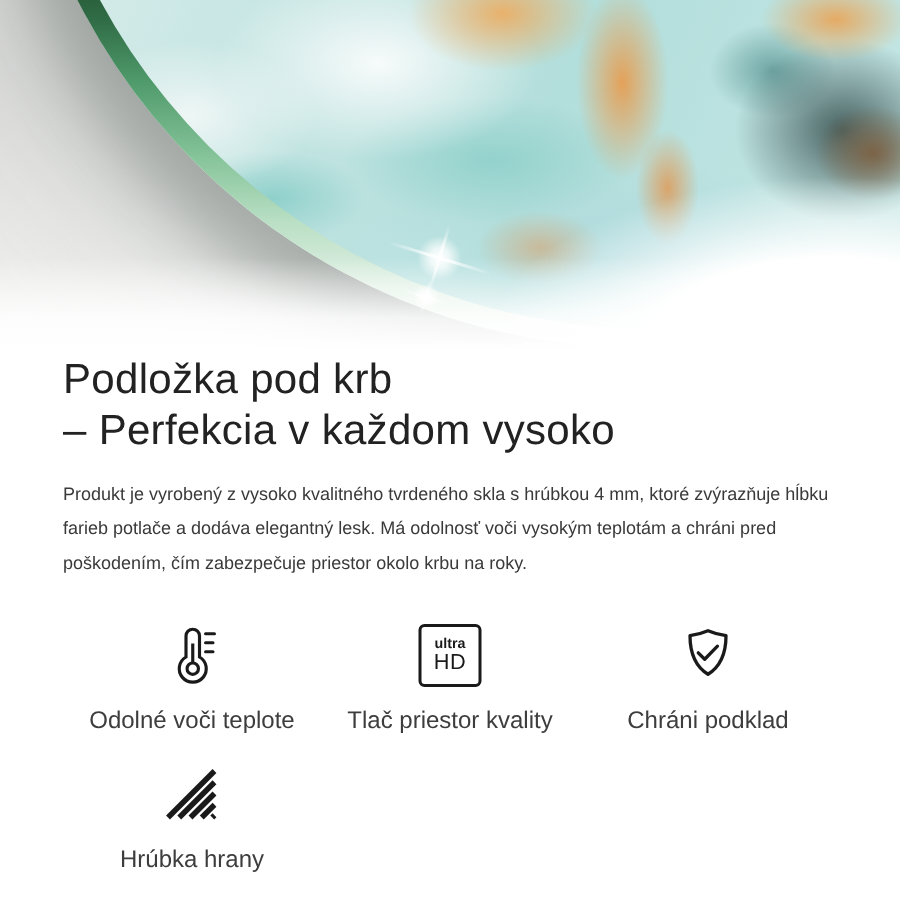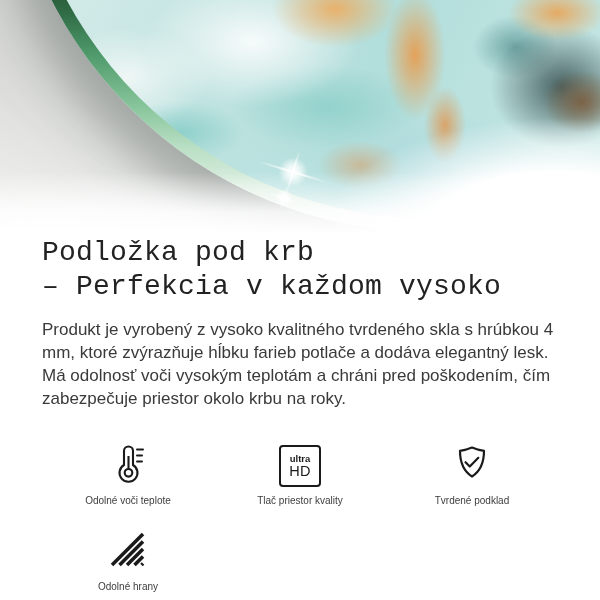--- a/index.html
+++ b/index.html
@@ -50,35 +50,35 @@
   .sparkle .core{
     position:absolute;border-radius:50%;
     background:radial-gradient(circle, rgba(255,255,255,1) 0%, rgba(255,255,255,.75) 30%, rgba(255,255,255,0) 70%);
   }
   .sparkle .ray{
     position:absolute;background:linear-gradient(to right, rgba(255,255,255,0), #ffffff 50%, rgba(255,255,255,0));
   }
   
   .content{padding:0 42px;}
   .title{
-    margin:0;font-family:Liberation Mono, monospace;
+    margin:0;font-family:Liberation Sans, sans-serif;
     font-weight:400;font-size:28px;line-height:34px;color:#222222;letter-spacing:.2px;
   }
   .title span{display:block;}
   .description{
     margin:14px 0 16px;max-width:520px;
-    font-size:17px;line-height:23px;color:#3a3a3a;
+    font-size:12px;line-height:23px;color:#3a3a3a;
   }
   
   .features{
     margin-top:29px;display:grid;grid-template-columns:repeat(3,1fr);row-gap:19px;
   }
   .feature{display:flex;flex-direction:column;align-items:center;}
-  .feature .icon-box{height:48px;display:flex;align-items:flex-end;justify-content:center;}
-  .feature .label{margin-top:8px;font-size:10px;color:#3d3d3d;}
+  .feature .icon-box{height:48px;display:flex;align-items:flex-start;justify-content:center;}
+  .feature .label{margin-top:8px;font-size:16px;color:#3d3d3d;}
   .icon-svg{display:block;}
   .uhd-box{
     width:38px;height:38px;border:2.5px solid #1a1a1a;border-radius:4px;
     display:flex;flex-direction:column;align-items:center;justify-content:center;color:#1a1a1a;
   }
   .uhd-box .u{font-size:9.5px;font-weight:700;line-height:10px;}
   .uhd-box .hd{font-size:14.5px;font-weight:400;line-height:15px;letter-spacing:.3px;}
 </style>
 </head>
 <body>
@@ -136,32 +136,32 @@
       <div class="label">Tlač priestor kvality</div>
     </div>
 
     <div class="feature">
       <div class="icon-box">
         <svg class="icon-svg" width="44" height="44" viewBox="0 0 44 44" fill="none" stroke="#1a1a1a" stroke-width="2.2" stroke-linejoin="round" stroke-linecap="round">
           <path d="M22 4.5 C26 6.2 30.5 7.3 34 7.8 C34 19.5 30 28.5 22 33.5 C14 28.5 10 19.5 10 7.8 C13.5 7.3 18 6.2 22 4.5 Z"></path>
           <path d="M15.5 19.2 l4.3 4.3 L28.3 14.8"></path>
         </svg>
       </div>
-      <div class="label">Tvrdené podklad</div>
+      <div class="label">Chráni podklad</div>
     </div>
 
 
     <div class="feature">
       <div class="icon-box">
         <svg class="icon-svg" width="44" height="44" viewBox="0 0 44 44" stroke="#1a1a1a" stroke-width="3.6">
           <line x1="6" y1="36" x2="37" y2="5"></line>
           <line x1="13.5" y1="36" x2="37" y2="12.5"></line>
           <line x1="21" y1="36" x2="37" y2="20"></line>
           <line x1="28.5" y1="36" x2="37" y2="27.5"></line>
           <line x1="35.5" y1="36" x2="37" y2="34.5"></line>
         </svg>
       </div>
-      <div class="label">Odolné hrany</div>
+      <div class="label">Hrúbka hrany</div>
     </div>
 
 
   </div>
 </div>
 
 </body></html>

